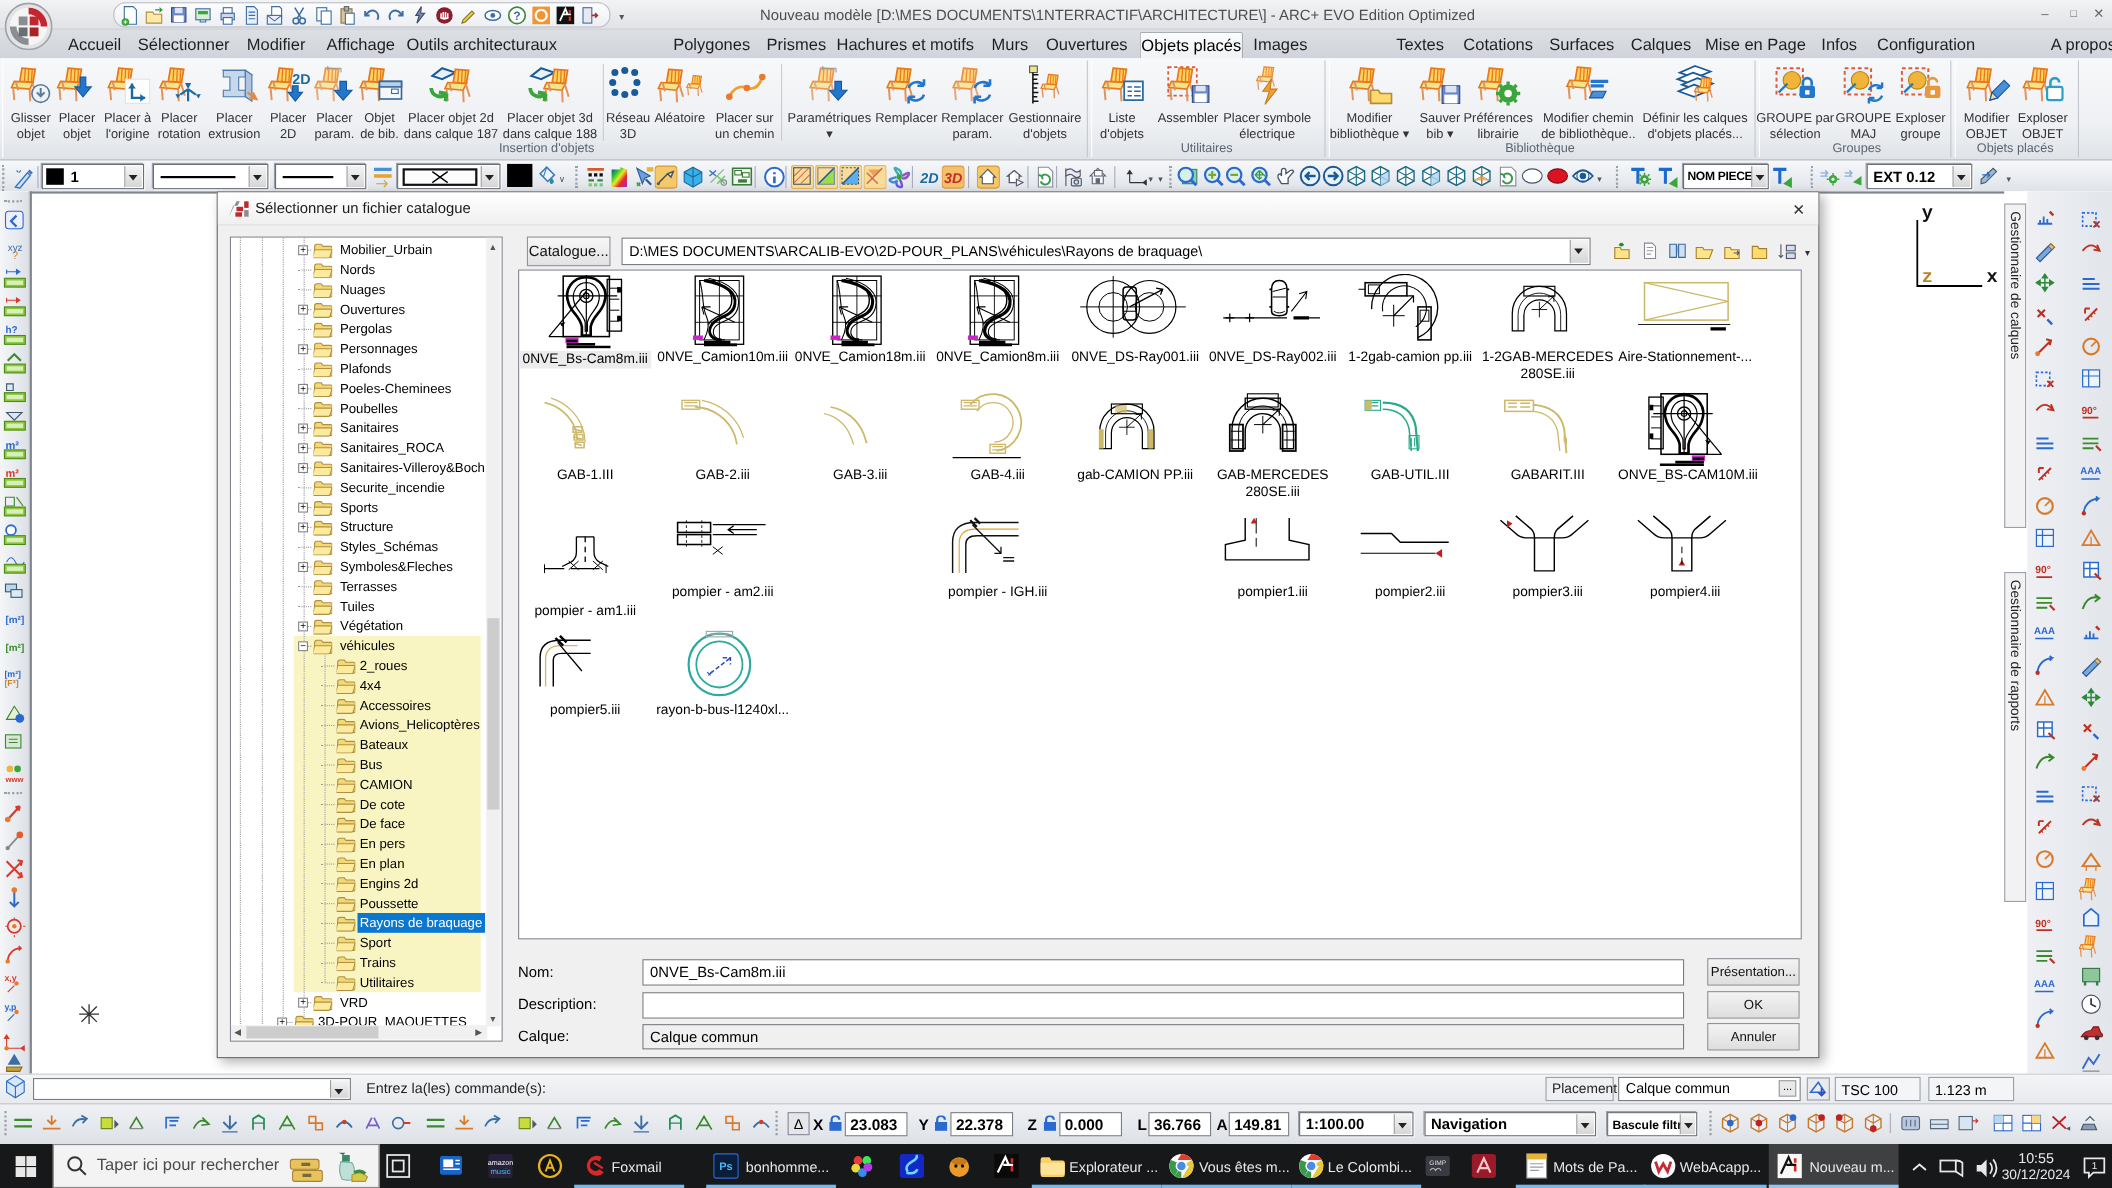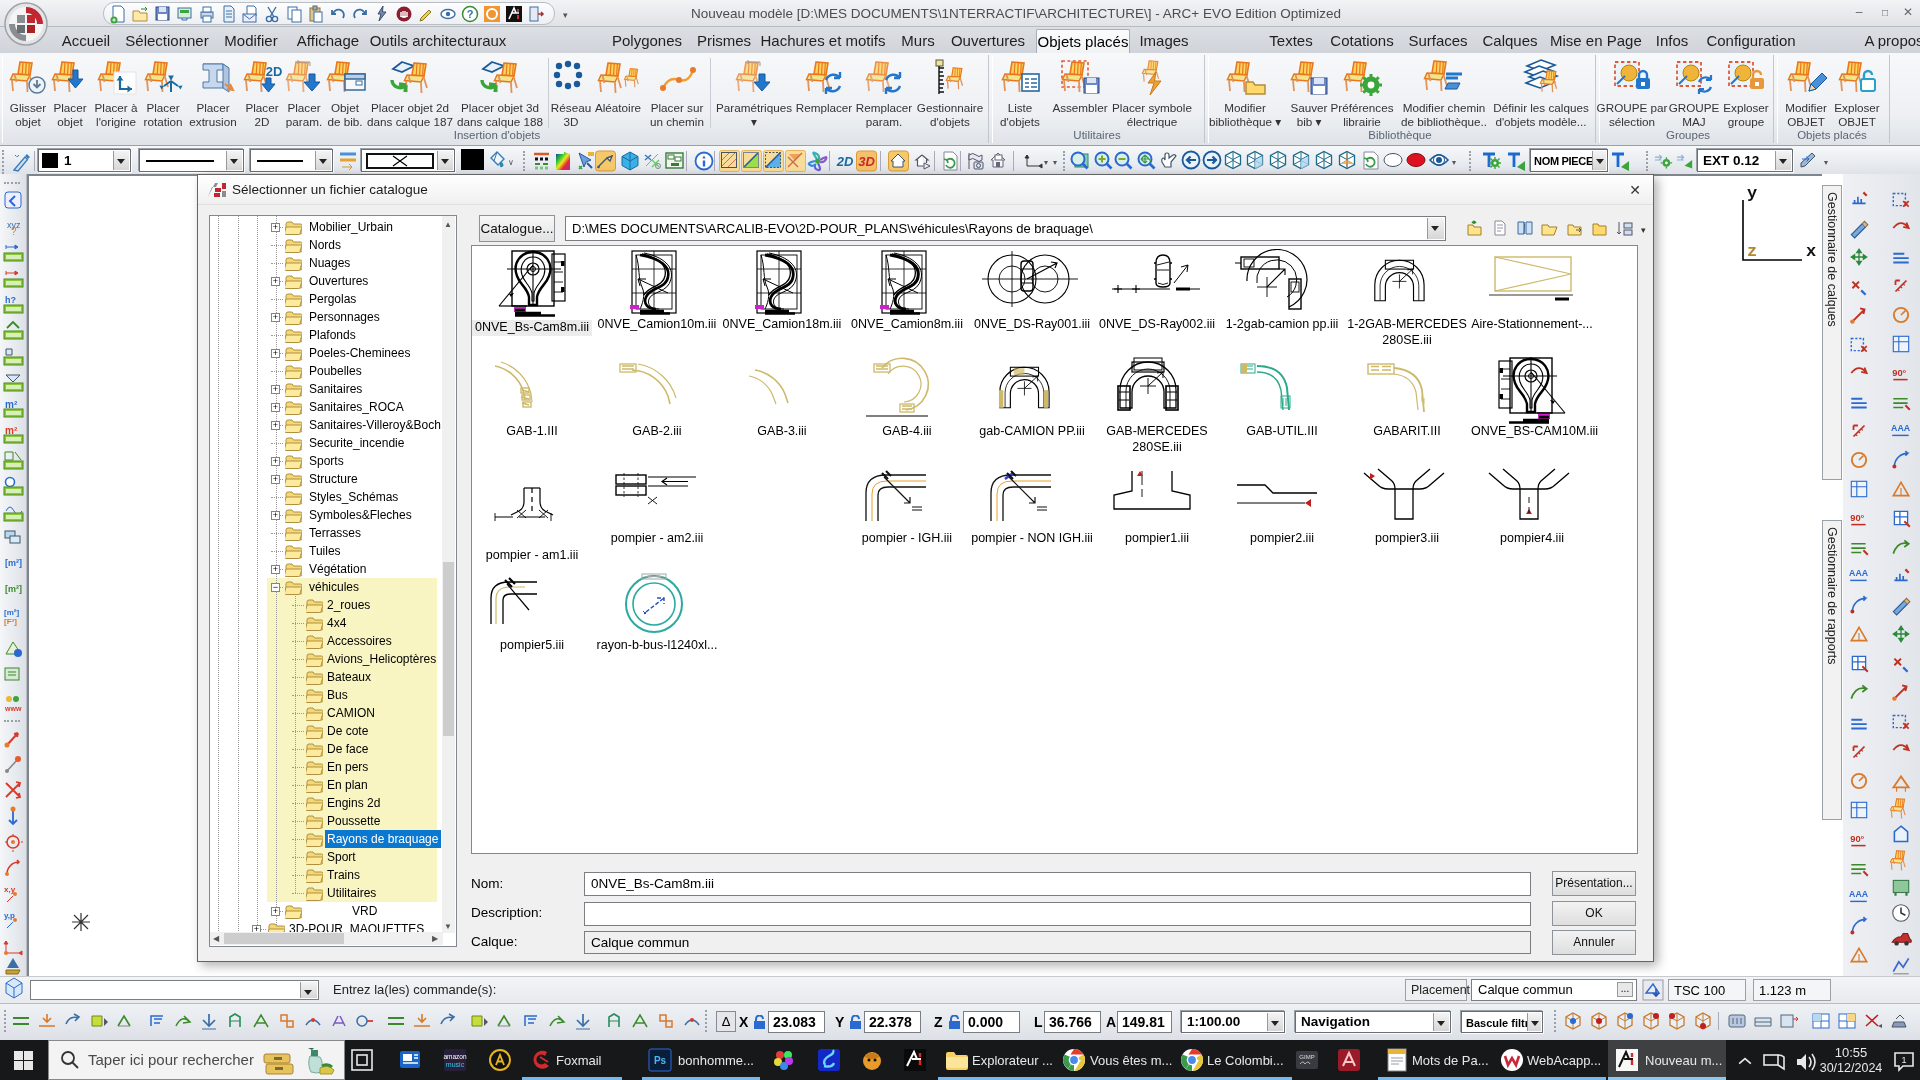--- a/index.html
+++ b/index.html
@@ -458,21 +458,21 @@
       <svg width="44" height="42" viewBox="0 0 44 40" style="display:block;margin:0 auto 2px auto;">
         <g stroke="#1a5a9a" stroke-width="1.6">
           <path d="M22,2 l14,5 l-14,6 l-14,-5 z" fill="#fff"></path>
           <path d="M20,8 l14,5 l-14,6 l-14,-5 z" fill="#fff"></path>
           <path d="M24,13 l14,5 l-14,6 l-14,-5 z" fill="#eef4fa"></path>
           <path d="M21,19 l14,5 l-14,6 l-14,-5 z" fill="#fff"></path>
         </g>
         <use href="#chairsm" transform="translate(21,12)"></use>
       </svg>
       <span style="display:block">Définir les calques</span>
-      <span style="display:block">d'objets modèle...</span>
+      <span style="display:block">d'objets placés...</span>
     </div>
 <div class="rbtn" style="left:1591px;width:82px;">
       <svg width="44" height="42" viewBox="0 0 44 40" style="display:block;margin:0 auto 2px auto;">
         <rect x="5" y="4" width="24" height="24" fill="#eaf2fa" stroke="#e05a3a" stroke-width="1.8" stroke-dasharray="3.4,2.6"></rect>
         <circle cx="19" cy="15" r="8" fill="#f0b43a" stroke="#b8860a"></circle>
         <path d="M7,26 l8,-8" stroke="#2277cc" stroke-width="2"></path>
         <rect x="26" y="20" width="14" height="11" rx="2" fill="#2277cc"></rect>
         <path d="M29,20 v-3 a4,4 0 0 1 8,0 v3" stroke="#2277cc" stroke-width="2.4" fill="none"></path>
         <rect x="31" y="24" width="4" height="4" fill="#fff"></rect>
       </svg>
@@ -1508,21 +1508,21 @@
             </svg></span>
           <span class="lbl" style="position:absolute;left:115px;">Utilitaires</span>
         </div>
 <div style="position:absolute;left:61px;top:695px;width:12px;height:1px;border-top:1px dotted #9a9a9a;"></div>
 <div style="position:absolute;left:61px;top:691px;width:9px;height:9px;background:#fff;border:1px solid #848484;font-size:9px;line-height:7px;text-align:center;">+</div>
 <div class="ti" style="left:0px;top:686px;">
           <span style="position:absolute;left:75px;top:2px"><svg width="17" height="14" viewBox="0 0 17 14" style="vertical-align:-2px">
               <path d="M1,3 q0,-2 2,-2 h4 l1.5,2 h7 q1.5,0 1.5,1.5 v7 q0,1.5 -1.5,1.5 h-13 q-1.5,0 -1.5,-1.5 z" fill="#f5d876" stroke="#b09040"></path>
               <path d="M1,6 h14.5 q1.5,0 1,1.5 l-1.5,5 q-0.3,1 -1.5,1 h-13 q-1.3,0 -1,-1.5 z" fill="#fceb9e" stroke="#b09040"></path>
             </svg></span>
-          <span class="lbl" style="position:absolute;left:97px;margin-left:43px;">VRD</span>
+          <span class="lbl" style="position:absolute;left:97px;">VRD</span>
         </div>
 <div style="position:absolute;left:44px;top:713px;width:12px;height:1px;border-top:1px dotted #9a9a9a;"></div>
 <div style="position:absolute;left:42px;top:709px;width:9px;height:9px;background:#fff;border:1px solid #848484;font-size:9px;line-height:7px;text-align:center;">+</div>
 <div class="ti" style="left:0px;top:704px;">
           <span style="position:absolute;left:58px;top:2px"><svg width="17" height="14" viewBox="0 0 17 14" style="vertical-align:-2px">
               <path d="M1,3 q0,-2 2,-2 h4 l1.5,2 h7 q1.5,0 1.5,1.5 v7 q0,1.5 -1.5,1.5 h-13 q-1.5,0 -1.5,-1.5 z" fill="#f5d876" stroke="#b09040"></path>
               <path d="M1,6 h14.5 q1.5,0 1,1.5 l-1.5,5 q-0.3,1 -1.5,1 h-13 q-1.3,0 -1,-1.5 z" fill="#fceb9e" stroke="#b09040"></path>
             </svg></span>
           <span class="lbl" style="position:absolute;left:77px;">3D-POUR_MAQUETTES</span>
         </div>
@@ -1858,34 +1858,20 @@
 <path d="M26,58 V32 Q26,24 36,24 H74" stroke="#111" stroke-width="1.3"></path>
 <path d="M20,58 V31 Q20,18 35,18 H74" stroke="#e8a030" stroke-width="1"></path>
 
 <path d="M32,14 L58,40 m0,-6 v6 h-6" stroke="#111" stroke-width="1.2"></path>
 <path d="M60,44 h10 m-10,3 h10" stroke="#111" stroke-width="1.2"></path>
 <path d="M30,10 l6,6 m-2,-8 l5,5" stroke="#111" stroke-width="2"></path>
 </g>
         </svg>
         <span class="clbl">pompier - IGH.iii</span>
       </div>
-<div class="cell" style="left:773px;top:288px;">
-        <svg width="110" height="68" viewBox="0 0 110 68" style="display:block;margin:0 auto;">
-          <g fill="none">
-<path d="M14,58 V30 Q14,12 34,12 H74" stroke="#111" stroke-width="1.3"></path>
-<path d="M26,58 V32 Q26,24 36,24 H74" stroke="#111" stroke-width="1.3"></path>
-<path d="M20,58 V31 Q20,18 35,18 H74" stroke="#e8a030" stroke-width="1"></path>
-<path d="M28,16 l8,-6" stroke="#3a3acc" stroke-width="2.5"></path>
-<path d="M32,14 L58,40 m0,-6 v6 h-6" stroke="#111" stroke-width="1.2"></path>
-<path d="M60,44 h10 m-10,3 h10" stroke="#111" stroke-width="1.2"></path>
-<path d="M30,10 l6,6 m-2,-8 l5,5" stroke="#111" stroke-width="2"></path>
-</g>
-        </svg>
-        <span class="clbl">pompier - NON IGH.iii</span>
-      </div>
 <div class="cell" style="left:898px;top:288px;">
         <svg width="110" height="68" viewBox="0 0 110 68" style="display:block;margin:0 auto;">
           <g fill="none" stroke="#000000" stroke-width="1.3">
 <path d="M30,8 v20 l-18,4 v14 h76 v-14 l-18,-4 V8"></path>
 <path d="M40,8 v14 m0,4 v8" stroke-width="0.9"></path>
 </g>
           <path d="M38,8 l3,5 h-6 z" fill="#c02020"></path>
         </svg>
         <span class="clbl">pompier1.iii</span>
       </div>

